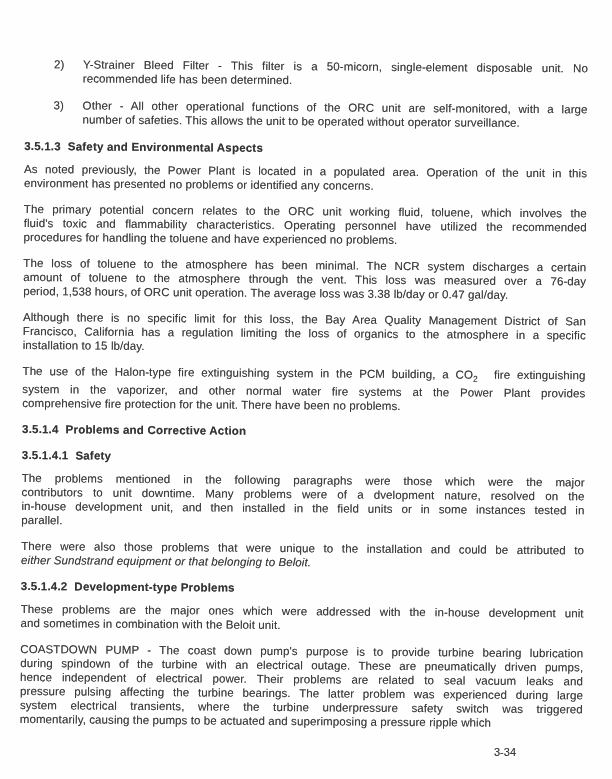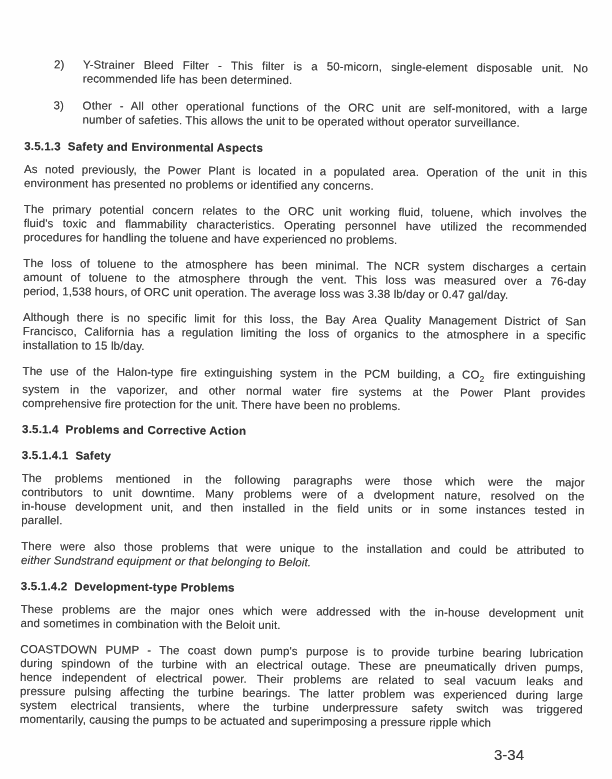--- a/index.html
+++ b/index.html
@@ -47,26 +47,26 @@
     left:29px;top:0;
   }
   .hd{
     font-weight:bold;
     margin:12px 0 9px 0;
     letter-spacing:0.2px;
     color:#333;
   }
   .hd-title{margin-left:7px;}
   sub{font-size:8.5px;}
-  .seg-post{margin-left:9px;}
+  .seg-post{margin-left:16px;}
   .italic{font-style:italic;}
   .pageno{
     position:absolute;
     left:494px;top:746px;
-    font-size:15px;
+    font-size:11px;
     color:var(--text-color);
     text-shadow:0 0 0.5px rgba(58,58,58,0.55);
   }
 </style>
 </head>
 <body>
 
 <div class="page">
   <div class="content">
 

